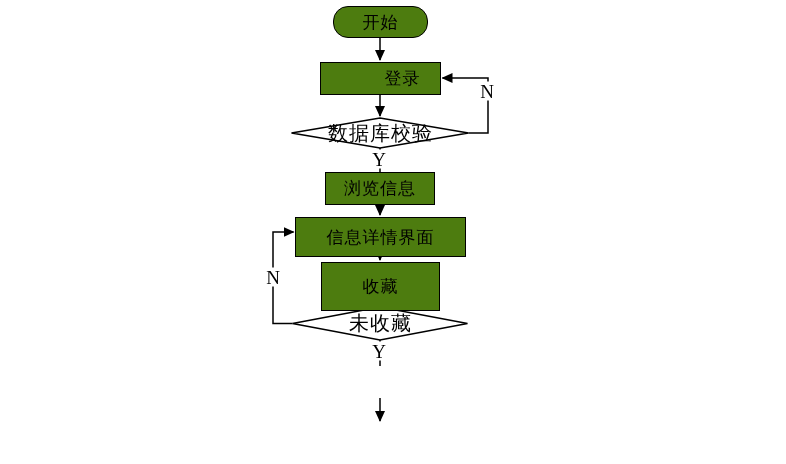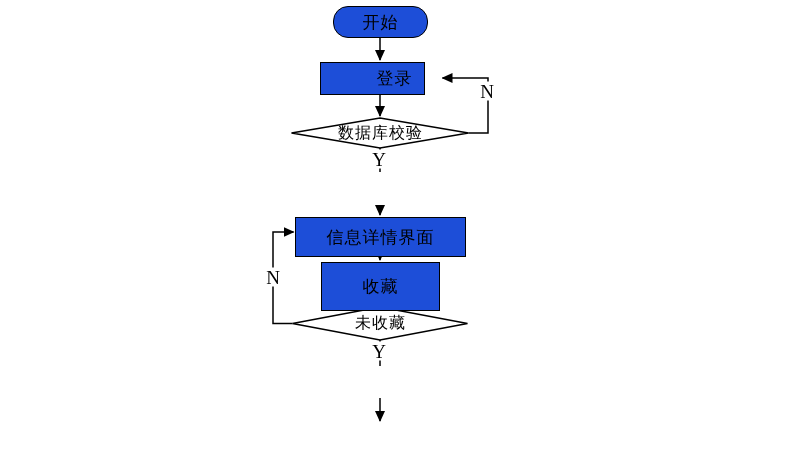--- a/index.html
+++ b/index.html
@@ -17,38 +17,38 @@
   }
   .wires {
     position: absolute;
     left: 0;
     top: 0;
   }
   .node {
     position: absolute;
     box-sizing: border-box;
     border: 1.5px solid #000000;
-    background: #1d4ed8;
+    background: #4d7c0f;
     display: flex;
     align-items: center;
     justify-content: center;
     font-size: 17px;
     letter-spacing: 1px;
     color: #000000;
     white-space: nowrap;
   }
   .terminator {
     border-radius: 15px;
   }
   .dlabel {
     position: absolute;
     display: flex;
     align-items: center;
     justify-content: center;
-    font-size: 16px;
+    font-size: 20px;
     letter-spacing: 1px;
     color: #000000;
     pointer-events: none;
     white-space: nowrap;
   }
   .elabel {
     position: absolute;
     transform: translate(-50%, -50%);
     background: #ffffff;
     font-size: 19px;
@@ -81,24 +81,25 @@
     <polyline points="468.5,133 488,133 488,78 442.5,78" fill="none" stroke="#000000" stroke-width="1.5" marker-end="url(#ah)"></polyline>
 
     <polyline points="292.5,323.5 273,323.5 273,232 293.5,232" fill="none" stroke="#000000" stroke-width="1.5" marker-end="url(#ah)"></polyline>
 
     <polygon points="291.5,133 380,118 468.5,133 380,148" fill="#ffffff" stroke="#000000" stroke-width="1.5"></polygon>
     <polygon points="292.5,323.5 380,307 467.5,323.5 380,340" fill="#ffffff" stroke="#000000" stroke-width="1.5"></polygon>
   </svg>
 
   <div class="node terminator" style="left:333px; top:6px; width:95px; height:32px;">开始</div>
 
-  <div class="node" style="left:320px; top:62px; width:105px; height:33px;padding-left:44px;">登录</div>
+  <div class="node" style="left:320px; top:62px; width:121px; height:33px;padding-left:44px;">登录</div>
 
   <div class="dlabel" style="left:292px; top:118px; width:177px; height:30px;">数据库校验</div>
 
+  <div class="node" style="left:325px; top:172px; width:110px; height:33px;">浏览信息</div>
 
   <div class="node" style="left:295px; top:217px; width:171px; height:40px;">信息详情界面</div>
 
   <div class="node" style="left:321px; top:262px; width:119px; height:49px;">收藏</div>
 
   <div class="dlabel" style="left:293px; top:307px; width:175px; height:33px;">未收藏</div>
 
 
 
   <div class="elabel" style="left:487px; top:91px;">N</div>

